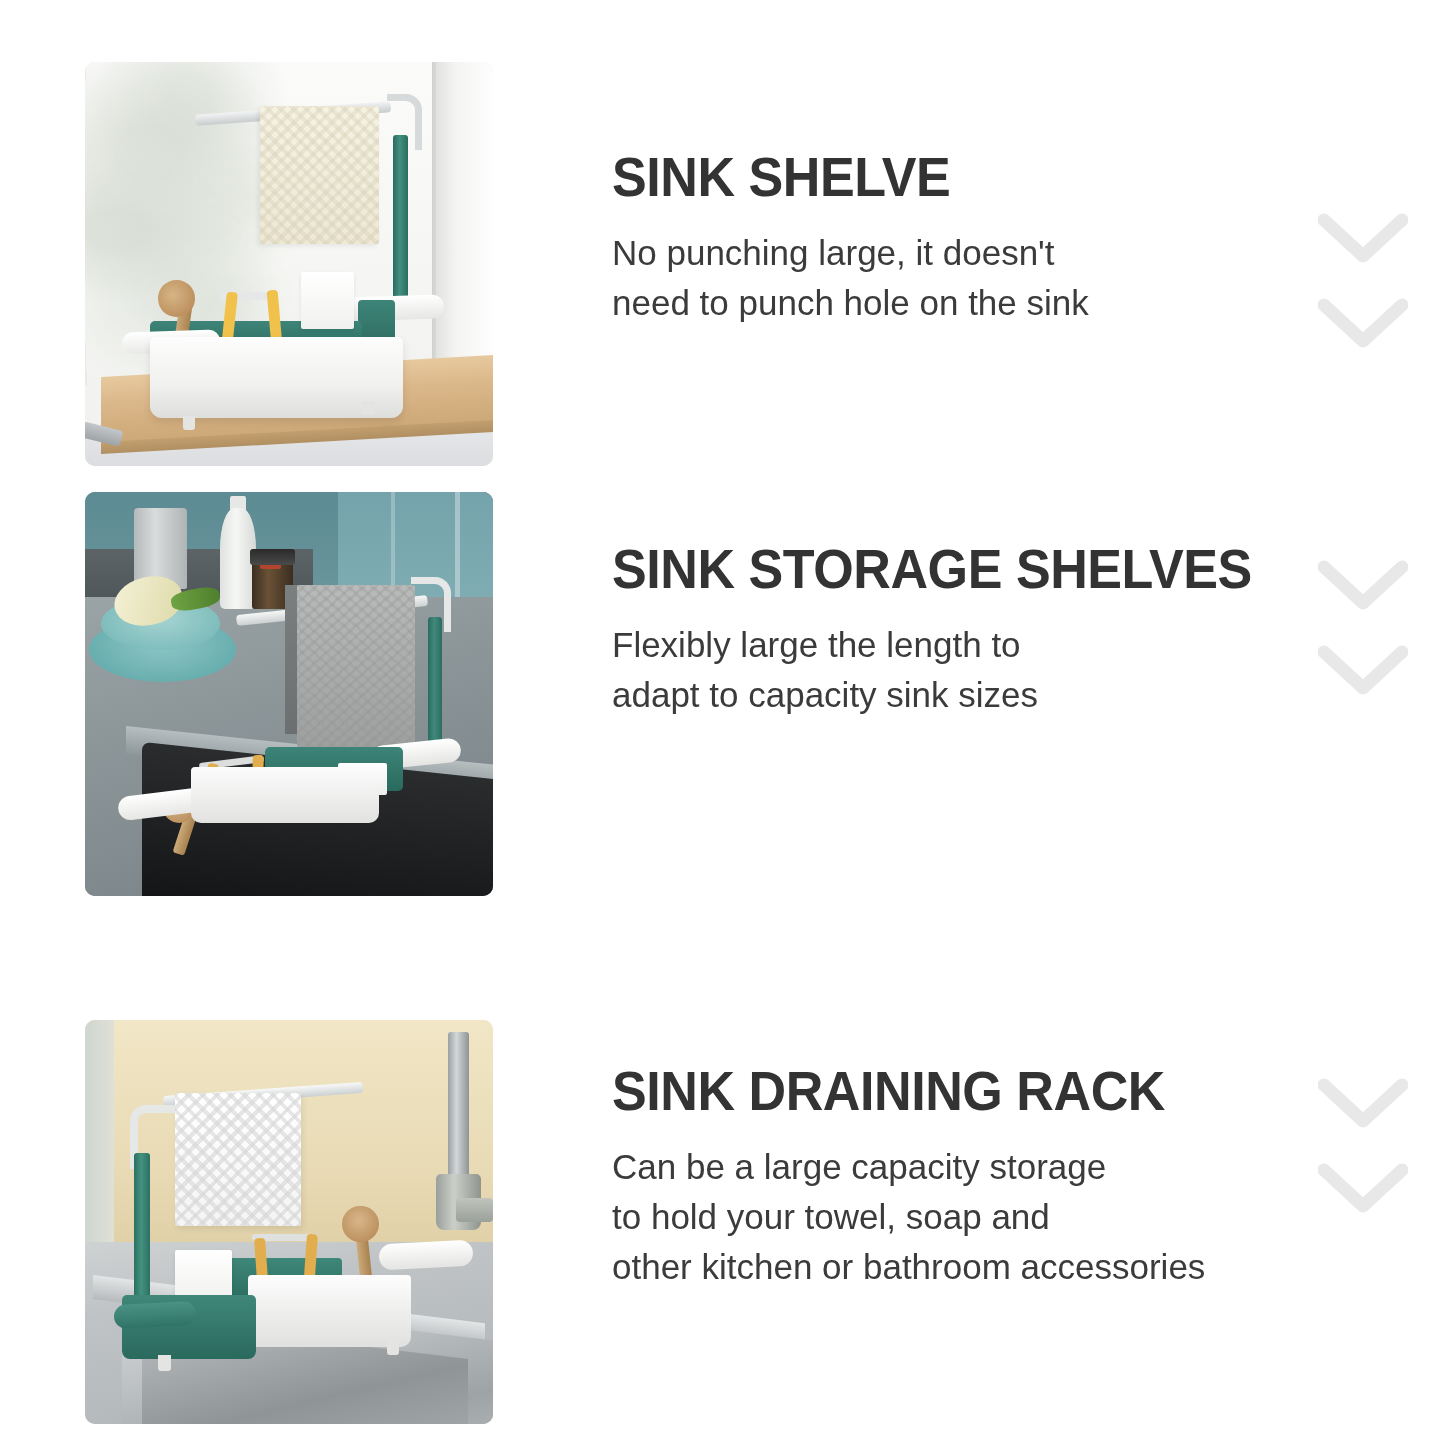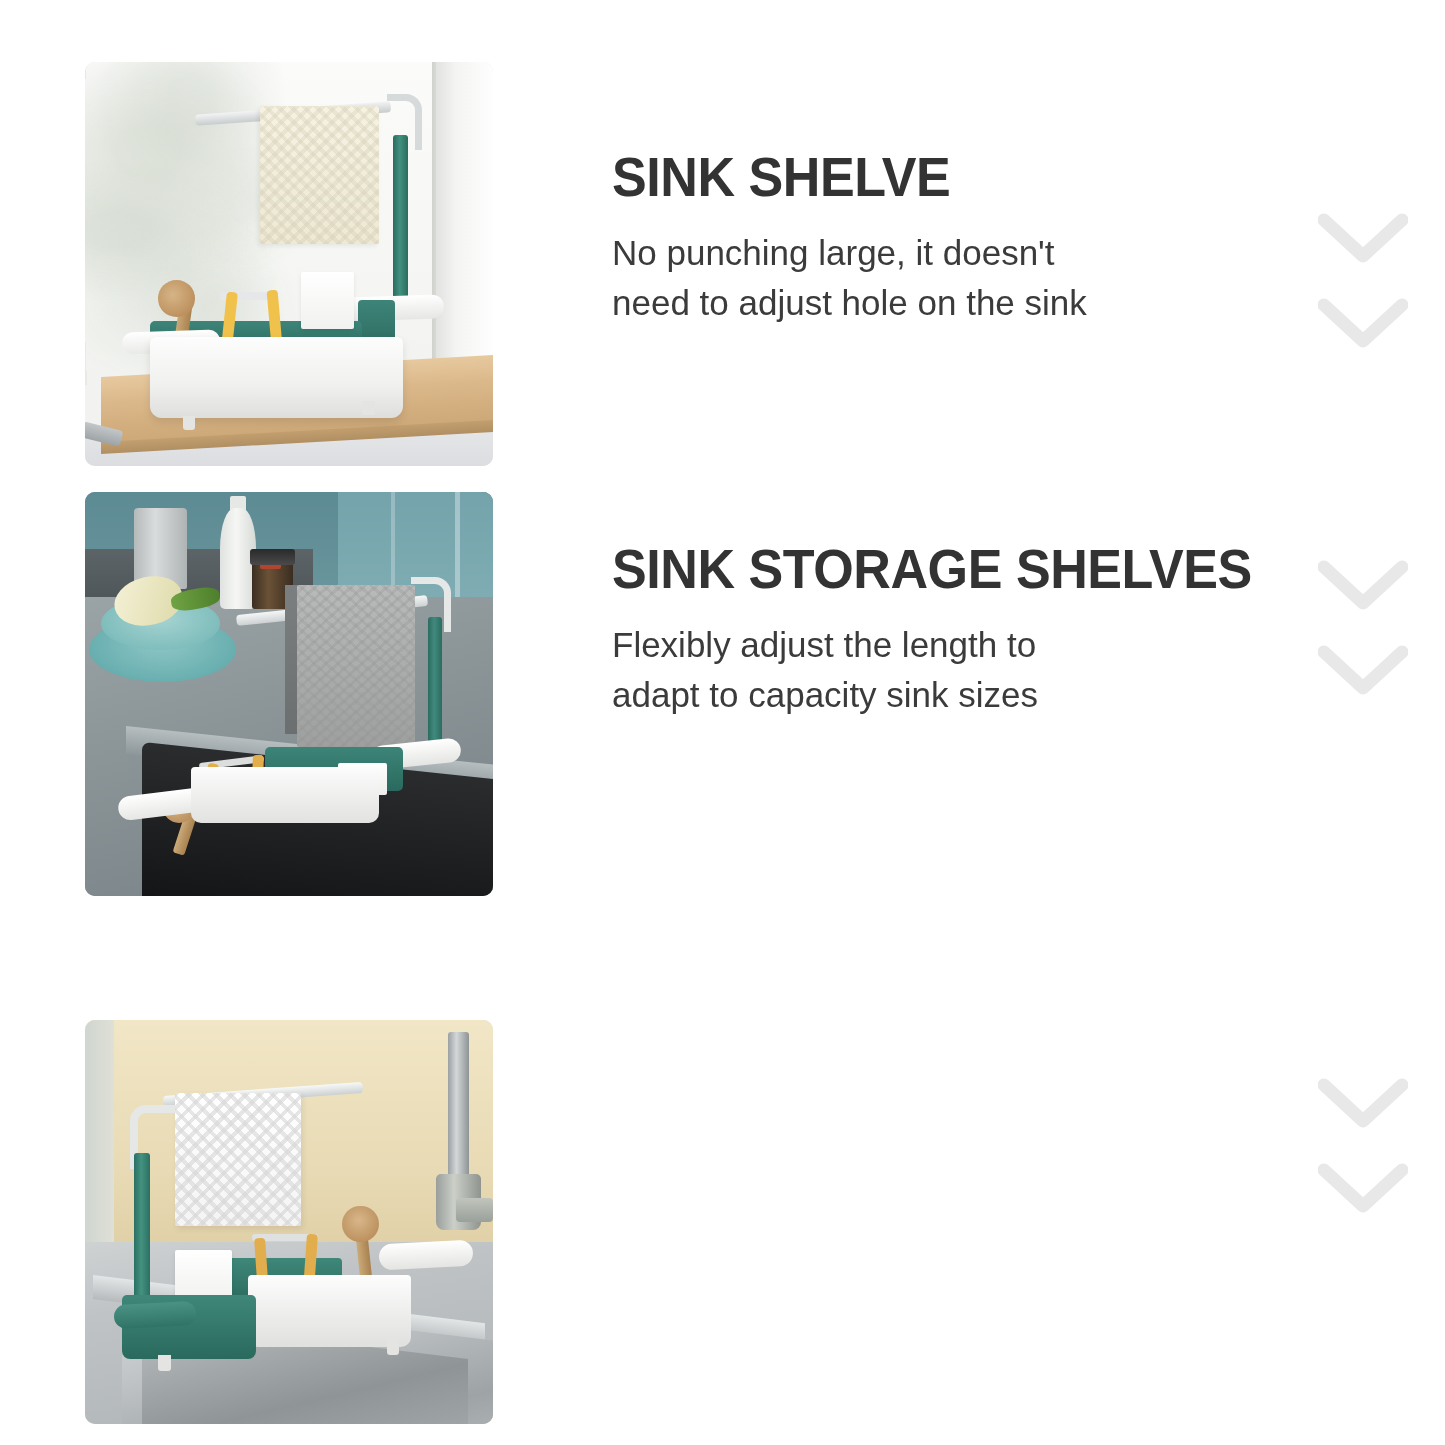--- a/index.html
+++ b/index.html
@@ -553,21 +553,21 @@
         <div class="p1-tray"></div>
         <div class="p1-foot1"></div>
         <div class="p1-foot2"></div>
       </div>
     </div>
 
     <div class="text-col">
       <h2 class="feature-title">SINK SHELVE</h2>
       <p class="feature-desc">
         <span>No punching large, it doesn't</span>
-        <span>need to adjust hole on the sink</span>
+        <span>need to punch hole on the sink</span>
       </p>
     </div>
 
     <div class="chevrons">
       <svg class="chev" viewBox="0 0 90 56">
         <path d="M6 10 L45 46 L84 10" fill="none" stroke="#e8e8e8" stroke-width="13" stroke-linecap="round" stroke-linejoin="round"></path>
       </svg>
       <svg class="chev" viewBox="0 0 90 56">
         <path d="M6 10 L45 46 L84 10" fill="none" stroke="#e8e8e8" stroke-width="13" stroke-linecap="round" stroke-linejoin="round"></path>
       </svg>
@@ -611,21 +611,21 @@
         <div class="p2-brush-s"></div>
         <div class="p2-brush-h"></div>
         <div class="p2-lip"></div>
         <div class="p2-tray-white"></div>
       </div>
     </div>
 
     <div class="text-col">
       <h2 class="feature-title">SINK STORAGE SHELVES</h2>
       <p class="feature-desc">
-        <span>Flexibly adjust the length to</span>
+        <span>Flexibly large the length to</span>
         <span>adapt to capacity sink sizes</span>
       </p>
     </div>
 
     <div class="chevrons">
       <svg class="chev" viewBox="0 0 90 56">
         <path d="M6 10 L45 46 L84 10" fill="none" stroke="#e8e8e8" stroke-width="13" stroke-linecap="round" stroke-linejoin="round"></path>
       </svg>
       <svg class="chev" viewBox="0 0 90 56">
         <path d="M6 10 L45 46 L84 10" fill="none" stroke="#e8e8e8" stroke-width="13" stroke-linecap="round" stroke-linejoin="round"></path>
@@ -660,20 +660,28 @@
         <div class="p3-y2"></div>
         <div class="p3-sponge"></div>
         <div class="p3-tray-white"></div>
         <div class="p3-tray-green"></div>
         <div class="p3-lip-l"></div>
         <div class="p3-foot1"></div>
         <div class="p3-foot2"></div>
       </div>
     </div>
 
+    <div class="text-col">
+      <h2 class="feature-title">SINK DRAINING RACK</h2>
+      <p class="feature-desc">
+        <span>Can be a large capacity storage</span>
+        <span>to hold your towel, soap and</span>
+        <span>other kitchen or bathroom accessories</span>
+      </p>
+    </div>
 
     <div class="chevrons">
       <svg class="chev" viewBox="0 0 90 56">
         <path d="M6 10 L45 46 L84 10" fill="none" stroke="#e8e8e8" stroke-width="13" stroke-linecap="round" stroke-linejoin="round"></path>
       </svg>
       <svg class="chev" viewBox="0 0 90 56">
         <path d="M6 10 L45 46 L84 10" fill="none" stroke="#e8e8e8" stroke-width="13" stroke-linecap="round" stroke-linejoin="round"></path>
       </svg>
     </div>
   </div>

